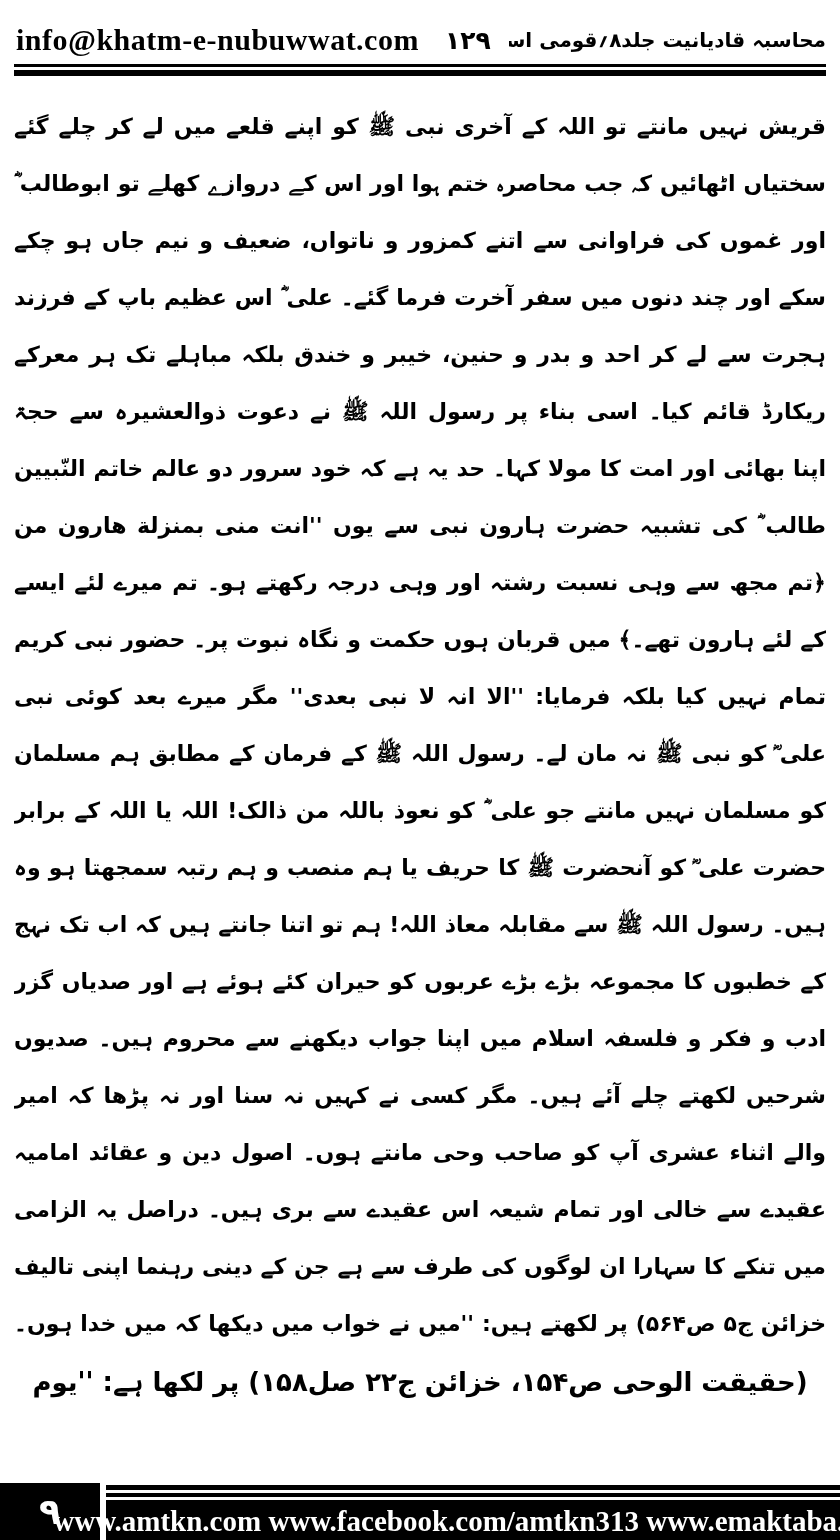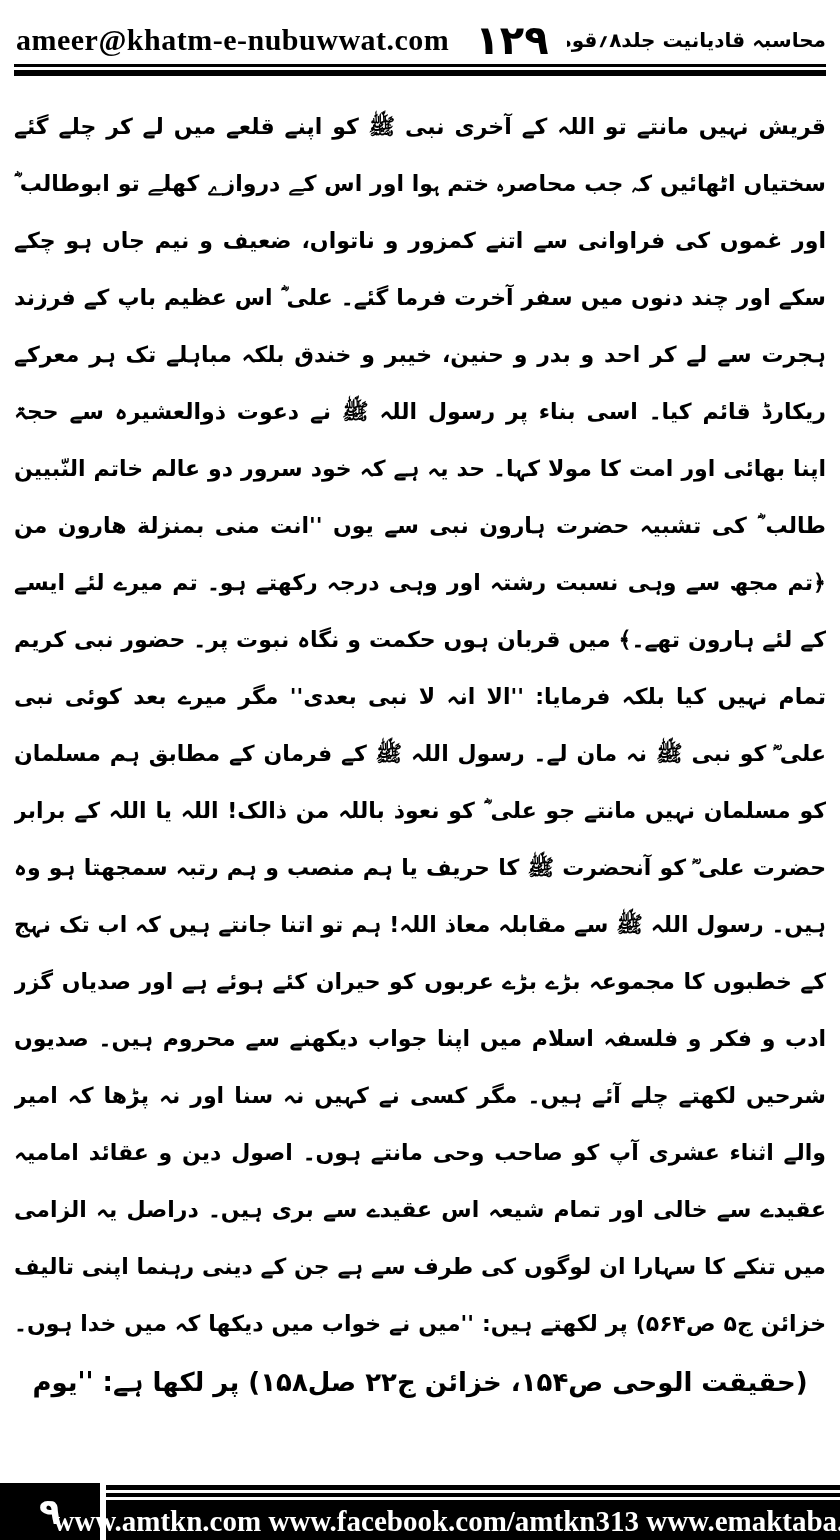--- a/index.html
+++ b/index.html
@@ -12,21 +12,21 @@
   
   .header{
     position:absolute;top:16px;left:16px;right:14px;height:48px;
     display:flex;align-items:center;direction:ltr;
   }
   .header-email{
     font-family:"Liberation Serif","DejaVu Serif",serif;
     font-weight:bold;font-size:30px;letter-spacing:.5px;white-space:nowrap;
   }
   .header-pagenum{
-    font-family:"DejaVu Sans",sans-serif;font-weight:bold;font-size:40px;
+    font-family:"DejaVu Sans",sans-serif;font-weight:bold;font-size:25px;
     margin:0 18px 0 26px;white-space:nowrap;
   }
   .header-title{
     flex:1;direction:rtl;text-align:left;
     font-weight:bold;font-size:20px;white-space:nowrap;overflow:hidden;
   }
   
   .rule-wrap{position:absolute;top:64px;left:14px;right:14px;}
   .rule-thin{height:3px;background:#000;}
   .rule-gap{height:3px;background:#fff;}
@@ -66,21 +66,21 @@
     position:absolute;left:0;right:0;top:17px;bottom:0;
     display:flex;align-items:center;justify-content:center;
     color:#fff;font-family:"Liberation Serif","DejaVu Serif",serif;
     font-weight:bold;font-size:29px;white-space:nowrap;
   }
 </style>
 </head>
 <body>
 
 <div class="header">
-  <span class="header-email">ameer@khatm-e-nubuwwat.com</span>
+  <span class="header-email">info@khatm-e-nubuwwat.com</span>
   <span class="header-pagenum">۱۲۹</span>
   <span class="header-title">محاسبہ قادیانیت جلد۸؍قومی اسمبلی پاکستان میں تقریر</span>
 </div>
 
 <div class="rule-wrap">
   <div class="rule-thin"></div>
   <div class="rule-gap"></div>
   <div class="rule-thick"></div>
 </div>
 

